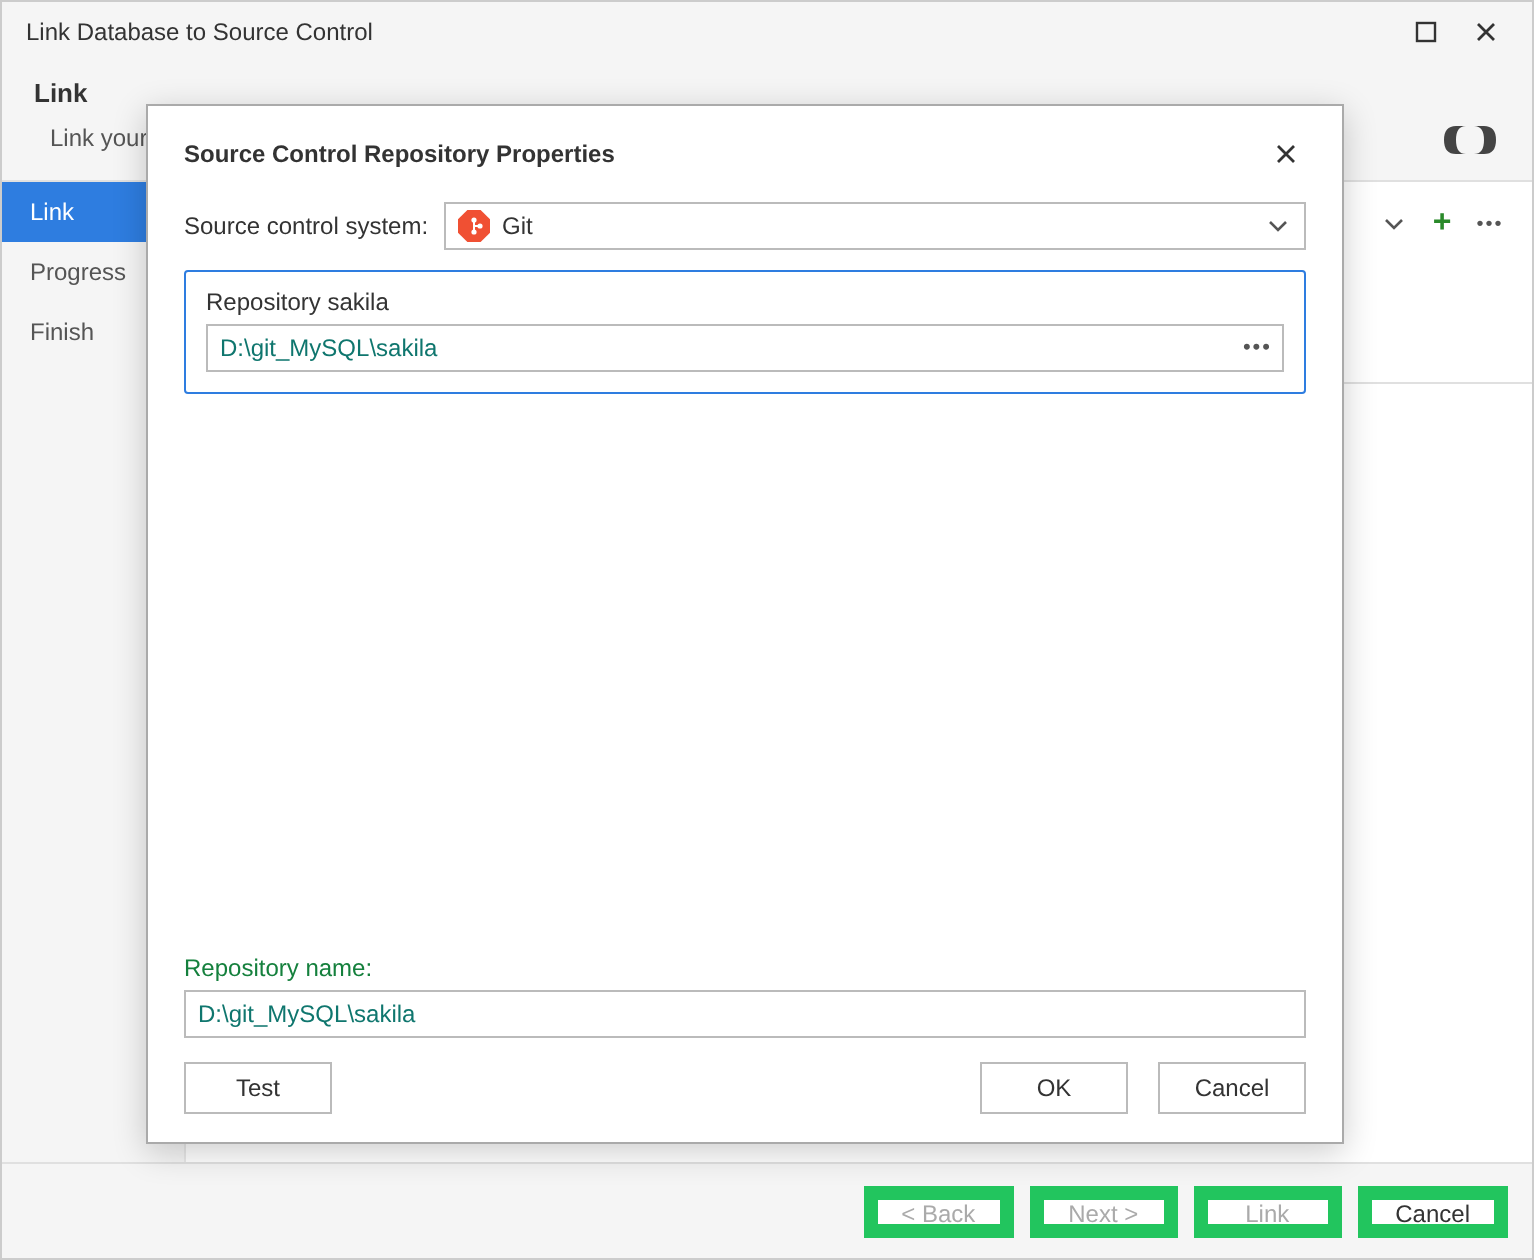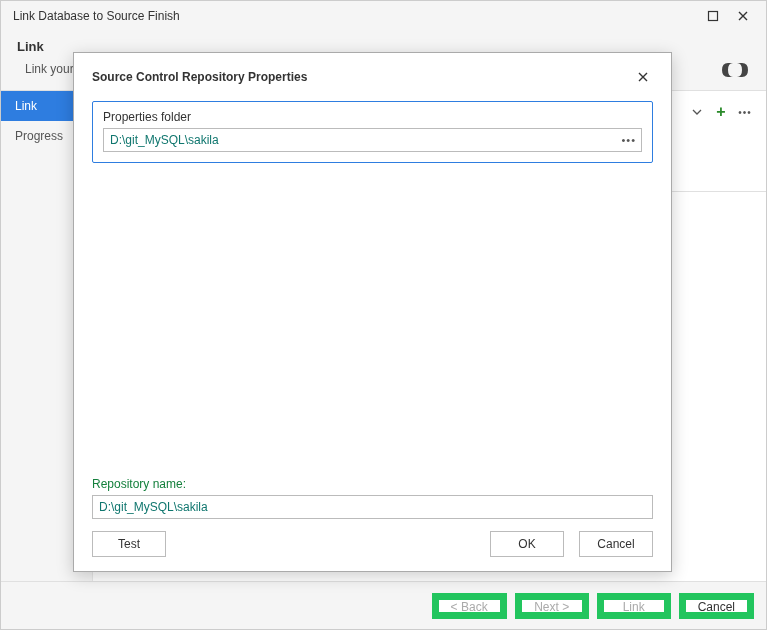--- a/index.html
+++ b/index.html
@@ -58,21 +58,21 @@
     
     .modal-footer { display: flex; align-items: center; gap: 15px; }
     .modal-btn { min-width: 74px; height: 26px; background: #fff; border: 1px solid #bbb; font-size: 12px; color: #333; cursor: pointer; }
     .modal-footer-spacer { flex: 1; }
   </style>
 </head>
 <body>
 
 <div class="main-window">
   <div class="titlebar">
-    <span class="titlebar-text">Link Database to Source Finish</span>
+    <span class="titlebar-text">Link Database to Source Control</span>
     <div class="titlebar-btn">
       <svg viewBox="0 0 12 12">
           <rect x="1.5" y="1.5" width="9" height="9" fill="none" stroke="#333" stroke-width="1.2"></rect>
         </svg>
     </div>
     <div class="titlebar-btn">
       <svg viewBox="0 0 12 12">
           <path d="M2 2 L10 10 M10 2 L2 10" stroke="#333" stroke-width="1.4"></path>
         </svg>
     </div>
@@ -85,20 +85,21 @@
       <svg width="30" height="22" viewBox="0 0 30 22">
           <path d="M8 4 Q2 4 2 11 Q2 18 8 18 L13 18 Q8 18 8 11 Q8 4 13 4 Z M17 4 Q22 4 22 11 Q22 18 17 18 L22 18 Q28 18 28 11 Q28 4 22 4 Z" fill="#444"></path>
         </svg>
     </div>
   </div>
 
   <div class="body-area">
     <div class="sidebar">
       <div class="sidebar-item active">Link</div>
       <div class="sidebar-item">Progress</div>
+      <div class="sidebar-item">Finish</div>
     </div>
     <div class="content-area">
       <div class="content-toolbar">
         <div class="content-dropdown-btn">
           <svg width="10" height="6" viewBox="0 0 10 6">
               <path d="M1 1 L5 5 L9 1" fill="none" stroke="#555" stroke-width="1.3"></path>
             </svg>
         </div>
         <div class="content-toolbar-btn" style="color:#2a8a2a;font-weight:bold;font-size:16px;">
           <span>+</span>
@@ -122,23 +123,43 @@
 <div class="modal">
   <div class="modal-header">
     <span class="modal-title">Source Control Repository Properties</span>
     <div class="modal-close">
       <svg width="12" height="12" viewBox="0 0 12 12">
           <path d="M2 2 L10 10 M10 2 L2 10" stroke="#333" stroke-width="1.4"></path>
         </svg>
     </div>
   </div>
 
+  <div class="row">
+    <span class="row-label">Source control system:</span>
+    <div class="select-control">
+      <div class="select-icon">
+        <svg width="16" height="16" viewBox="0 0 16 16">
+            <rect x="0" y="0" width="16" height="16" fill="#f05033" transform="rotate(45 8 8)"></rect>
+            <circle cx="8" cy="5" r="1.3" fill="#fff"></circle>
+            <circle cx="8" cy="11" r="1.3" fill="#fff"></circle>
+            <circle cx="11" cy="8" r="1.3" fill="#fff"></circle>
+            <path d="M8 5 L8 11 M8 8 L11 8" stroke="#fff" stroke-width="1"></path>
+          </svg>
+      </div>
+      <span class="select-text">Git</span>
+      <div class="select-caret">
+        <svg width="10" height="6" viewBox="0 0 10 6">
+            <path d="M1 1 L5 5 L9 1" fill="none" stroke="#555" stroke-width="1.3"></path>
+          </svg>
+      </div>
+    </div>
+  </div>
 
   <div class="fieldset">
-    <div class="fieldset-label">Properties folder</div>
+    <div class="fieldset-label">Repository sakila</div>
     <div class="input-wrapper">
       <input class="text-input" type="text" value="D:\git_MySQL\sakila" style="">
       <span class="input-ellipsis">
         <span>•••</span>
       </span>
     </div>
   </div>
 
   <div class="modal-spacer"></div>
 

